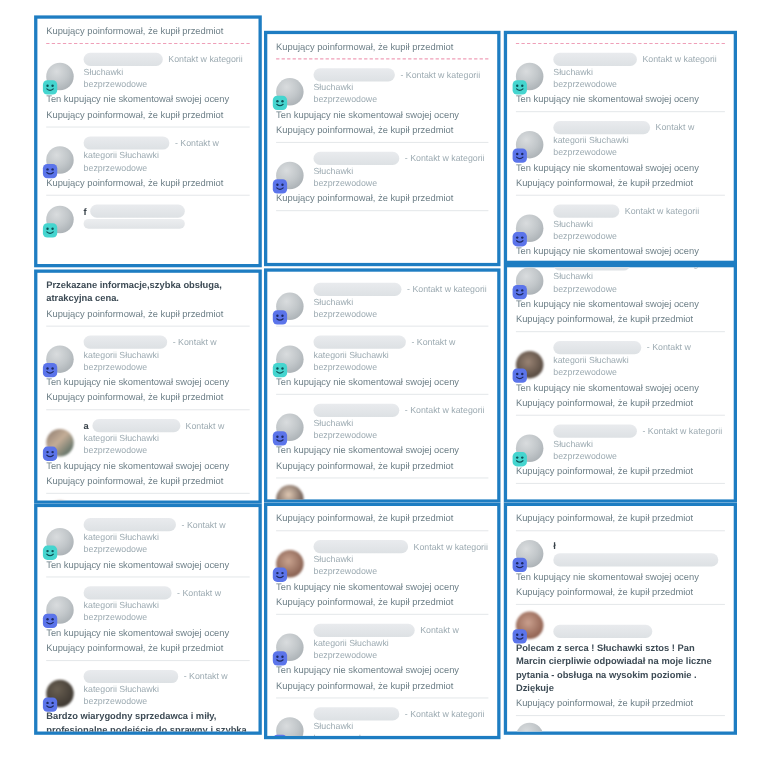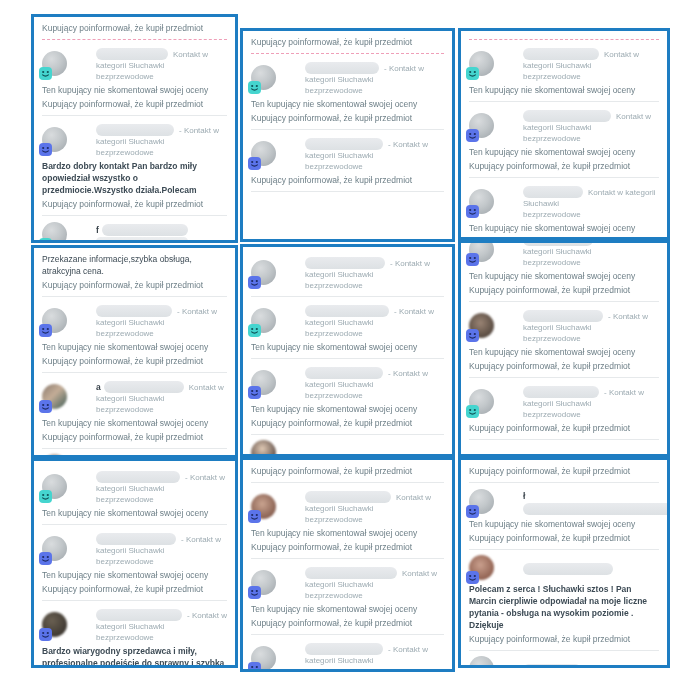--- a/index.html
+++ b/index.html
@@ -1,25 +1,25 @@
 <!DOCTYPE html>
 <html><head>
 <meta charset="utf-8">
 <style>
   html,body{margin:0;padding:0;width:700px;height:700px;background:#ffffff;overflow:hidden;
     font-family:"Liberation Sans",sans-serif;-webkit-font-smoothing:antialiased;}
   #board{position:relative;width:700px;height:700px;}
   .panel{position:absolute;background:#fff;border:3px solid #1e7dc2;box-sizing:border-box;
     padding:3px 8px 12px 8px;overflow:hidden;}
   .ln{font-size:8.5px;line-height:12px;color:#6d7f87;margin:2px 0;white-space:nowrap;overflow:hidden;}
-  .ln.dark{color:#3d4b55;font-weight:400;white-space:normal;}
+  .ln.dark{color:#3d4b55;font-weight:700;white-space:normal;}
   .sep{border-top:1px solid #e6e9eb;margin:5px 0 4px 0;height:0;}
   .pink{border-top:1px dashed #ef9fb8;margin:5px 0 4px 0;height:0;}
   .entry{margin:3px 0 2px 0;}
-  .ehead{display:flex;align-items:center;min-height:27px;margin-bottom:2px;gap:20px;}
+  .ehead{display:flex;align-items:flex-end;min-height:27px;margin-bottom:2px;}
   .avwrap{position:relative;width:25px;height:25px;flex:none;margin-right:9px;}
   .blob{width:25px;height:25px;border-radius:50%;filter:blur(.6px);}
   .av-gray{background:radial-gradient(circle at 38% 32%,#d9dcdE 0%,#c2c7ca 45%,#aeb4b8 75%,#c6cacc 100%);}
   .av-people{background:linear-gradient(135deg,#8a7a6e,#c4ad97 45%,#6e7a6e 80%);filter:blur(.9px);}
   .av-warm{background:radial-gradient(circle at 45% 40%,#d8c7b8,#99837a);filter:blur(.9px);}
   .av-dark{background:radial-gradient(circle at 40% 35%,#6a6052,#2e2a26);filter:blur(.9px);}
   .av-woman{background:radial-gradient(circle at 45% 40%,#caa490,#6e4538);filter:blur(.9px);}
   .av-woman2{background:radial-gradient(circle at 45% 35%,#e0c9b4,#4a3a36 85%);filter:blur(.9px);}
   .av-man{background:radial-gradient(circle at 45% 40%,#9a8474,#3c332c);filter:blur(.9px);}
   .av-portrait{background:radial-gradient(circle at 45% 40%,#caa08e,#8a5a4a 80%);filter:blur(.9px);}
@@ -67,21 +67,20 @@
             <div class="badge blue">
               <svg viewBox="0 0 13 13">
                 <circle cx="4.2" cy="5" r="1.1" fill="currentColor"></circle>
                 <circle cx="8.8" cy="5" r="1.1" fill="currentColor"></circle>
                 <path d="M3.6 7.8 Q6.5 10.4 9.4 7.8" fill="none" stroke="currentColor" stroke-width="1.1" stroke-linecap="round"></path>
               </svg>
             </div>
           </div>
           <div class="htext"><span class="nameblur" style="width: 78px;"></span><span>- Kontakt w kategorii Słuchawki</span><br><span>bezprzewodowe</span></div>
         </div>
-        <div class="cmt">Bardzo dobry kontakt Pan bardzo miły opowiedział wszystko o przedmiocie.Wszystko działa.Polecam</div>
         <div class="ln">Kupujący poinformował, że kupił przedmiot</div>
       </div>
       <div class="sep"></div>
       <div class="entry">
         <div class="ehead">
           <div class="avwrap">
             <div class="blob av-gray"></div>
             <div class="badge teal">
               <svg viewBox="0 0 13 13">
                 <circle cx="4.2" cy="5" r="1.1" fill="currentColor"></circle>

